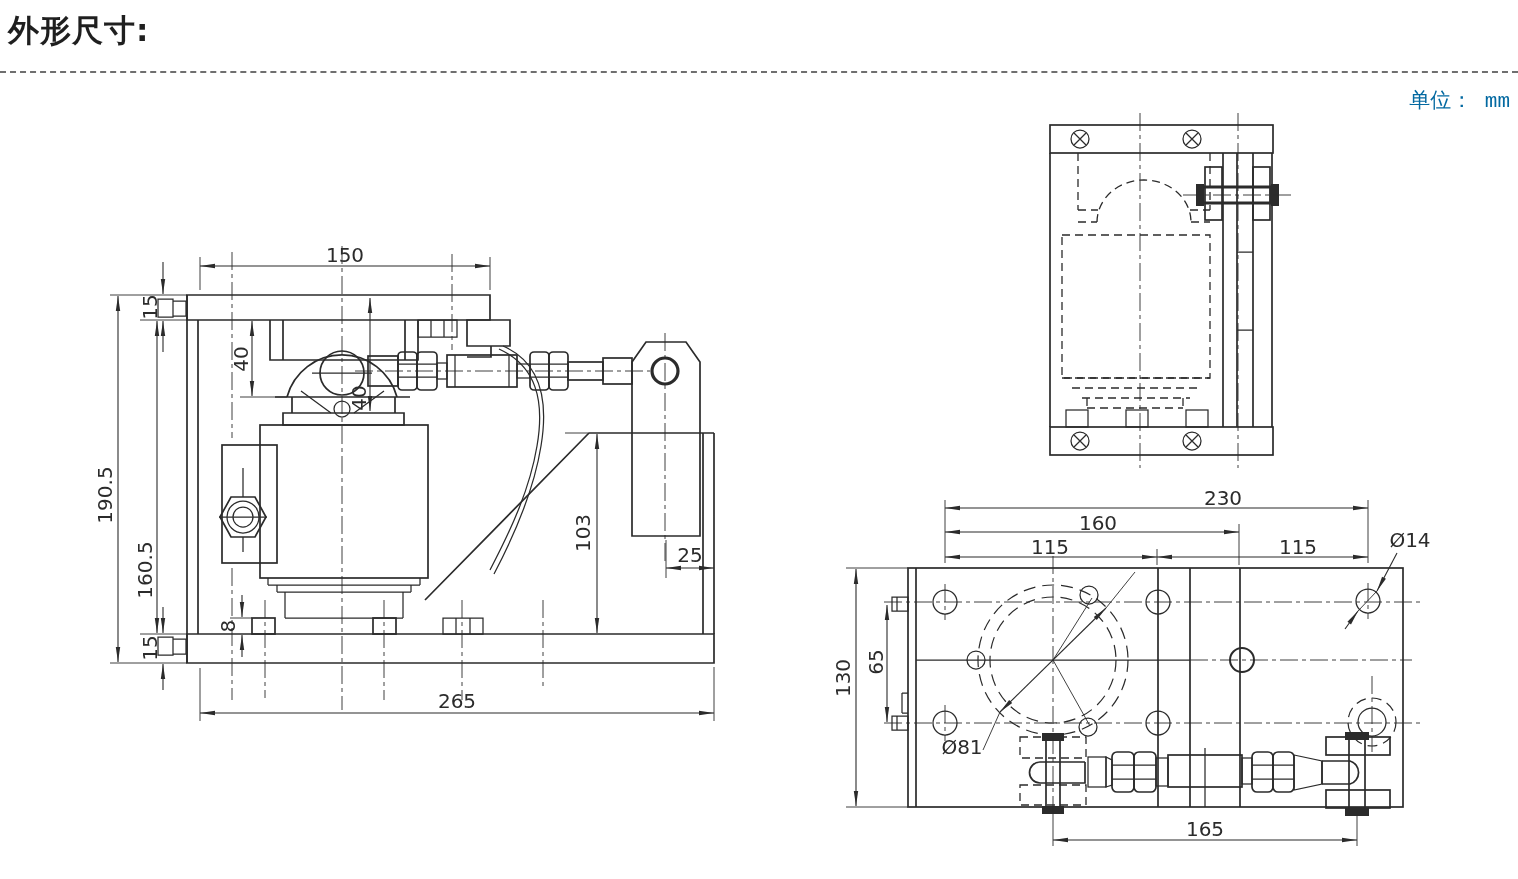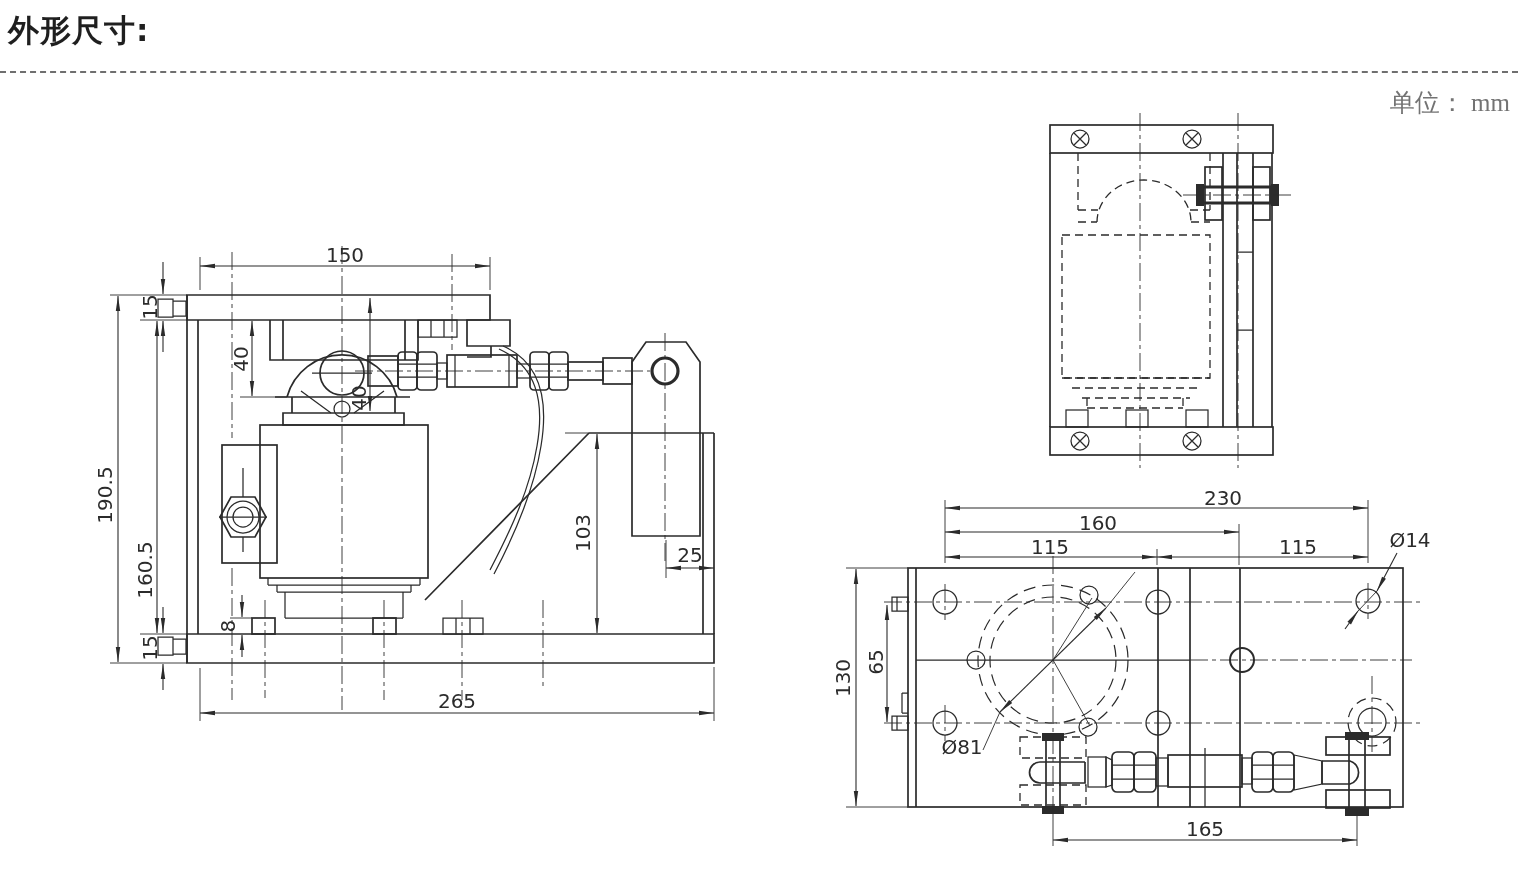--- a/index.html
+++ b/index.html
@@ -1,22 +1,22 @@
 <!DOCTYPE html>
 <html><head>
 <meta charset="utf-8">
 <style>
   html,body{margin:0;padding:0;background:#ffffff;width:1518px;height:879px;overflow:hidden;
             font-family:"Liberation Sans", sans-serif;}
   .page{position:relative;width:1518px;height:676px;background:#fff;}
   .title{position:absolute;left:8px;top:10px;font-size:31px;font-weight:bold;color:#1f1f1f;
          font-family:"DejaVu Sans","Liberation Sans",sans-serif;letter-spacing:1px;}
   .divider{position:absolute;left:0;top:71px;width:1518px;height:0;border-top:2px dashed #6f6f6f;}
-  .unit{position:absolute;right:8px;top:86px;font-size:25px;color:#737373;
-        font-family:Liberation Serif, serif;}
+  .unit{position:absolute;right:8px;top:86px;font-size:21px;color:#0369a1;
+        font-family:Liberation Mono, monospace;}
   svg{position:absolute;left:0;top:0;}
   .o   {fill:none;stroke:#2b2b2b;stroke-width:1.7;stroke-linejoin:miter;stroke-linecap:butt;}
   .o2  {fill:none;stroke:#2b2b2b;stroke-width:1.25;}
   .hid {fill:none;stroke:#2b2b2b;stroke-width:1.3;stroke-dasharray:8 5;}
   .cl  {fill:none;stroke:#2b2b2b;stroke-width:0.9;stroke-dasharray:18 4 4 4;}
   .dim {fill:none;stroke:#2b2b2b;stroke-width:1.1;}
   .ext {fill:none;stroke:#2b2b2b;stroke-width:0.9;}
   .fl  {fill:#2b2b2b;stroke:none;}
   text.d{font:20px "DejaVu Sans","Liberation Sans",sans-serif;fill:#2b2b2b;
          text-anchor:middle;dominant-baseline:central;}

